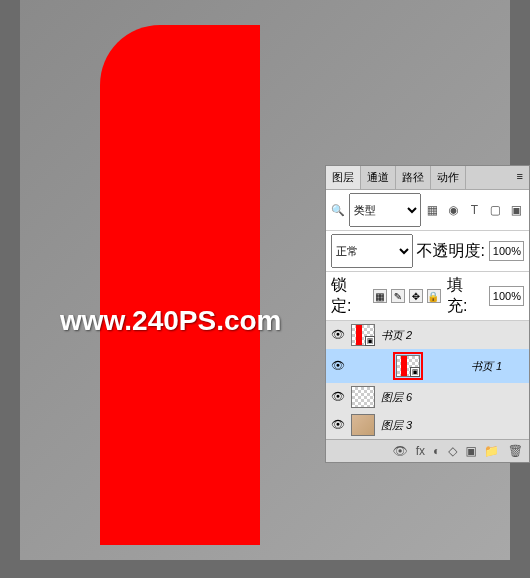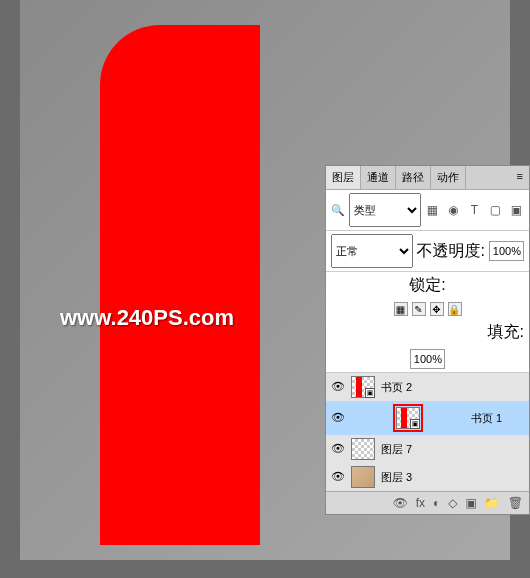--- a/index.html
+++ b/index.html
@@ -1,45 +1,45 @@
 <!DOCTYPE html>
 <html><head>
   <meta charset="utf-8">
   <style>
     * { box-sizing: border-box; margin: 0; padding: 0; font-family: "Microsoft YaHei", sans-serif; }
     body { width: 530px; height: 578px; background: #6b6b6b; overflow: hidden; position: relative; }
     .canvas { position: absolute; left: 20px; top: 0; width: 490px; height: 560px; background: linear-gradient(135deg, #8a8a8a 0%, #a8a8a8 100%); }
     .red-mask { position: absolute; left: 80px; top: 25px; width: 160px; height: 520px; background: #ff0000; border-radius: 60px 0 0 0; }
-    .watermark { position: absolute; left: 60px; top: 305px; color: #fff; font-size: 22px; font-weight: bold; font-family: Arial, sans-serif; text-shadow: 1px 1px 2px rgba(0,0,0,0.5); }
+    .watermark { position: absolute; left: 60px; top: 305px; color: #fff; font-size: 28px; font-weight: bold; font-family: Arial, sans-serif; text-shadow: 1px 1px 2px rgba(0,0,0,0.5); }
     .layers-panel { position: absolute; right: 0; top: 165px; width: 205px; background: #ffffff; border: 1px solid #888; font-size: 11px; }
     .tabs { display: flex; background: #d0d0d0; border-bottom: 1px solid #aaa; }
     .tab { padding: 4px 6px; cursor: pointer; border-right: 1px solid #aaa; font-size: 11px; }
     .tab.active { background: #e4e4e4; }
     .menu-btn { margin-left: auto; padding: 4px 6px; }
     .row { display: flex; align-items: center; padding: 3px 5px; gap: 4px; border-bottom: 1px solid #ccc; }
     .row select { font-size: 11px; height: 34px; flex: 1; }
     .row .icons { display: flex; gap: 6px; }
     .icon-btn { width: 15px; height: 15px; display: flex; align-items: center; justify-content: center; font-size: 12px; color: #555; }
     .label-txt { font-size: 16px; }
     .percent-input { width: 35px; font-size: 11px; height: 20px; border: 1px solid #999; text-align: right; padding-right: 2px; }
-    .lock-row { display: flex; align-items: center; gap: 6px; padding: 3px 5px; border-bottom: 1px solid #ccc; flex-direction: column; }
+    .lock-row { display: flex; align-items: center; gap: 6px; padding: 3px 5px; border-bottom: 1px solid #ccc; }
     .lock-icons { display: flex; gap: 4px; }
     .lock-icons span { width: 14px; height: 14px; border: 1px solid #999; display: flex; align-items: center; justify-content: center; font-size: 10px; background: #f0f0f0; }
     .layer-list { background: #e4e4e4; }
     .layer-row { display: flex; align-items: center; padding: 3px 5px; gap: 6px; min-height: 26px; }
     .layer-row.selected { background: #b3d9ff; gap: 48px; }
     .eye { width: 14px; height: 14px; }
     .eye::before { content: "👁"; font-size: 11px; }
     .thumb { width: 24px; height: 22px; border: 1px solid #777; background: #fff; display: flex; align-items: center; justify-content: center; position: relative; }
     .thumb.checker { background-image: linear-gradient(45deg,#ccc 25%,transparent 25%),linear-gradient(-45deg,#ccc 25%,transparent 25%),linear-gradient(45deg,transparent 75%,#ccc 75%),linear-gradient(-45deg,transparent 75%,#ccc 75%); background-size: 6px 6px; background-position: 0 0, 0 3px, 3px -3px, -3px 0; }
     .thumb.dark { background: #333; }
     .thumb.face { background: linear-gradient(135deg, #d9b896, #c4a074); }
     .red-bar { position: absolute; left: 4px; top: 0; width: 6px; height: 100%; background: #ff0000; }
     .smart-badge { position: absolute; bottom: -1px; right: -1px; width: 10px; height: 10px; background: #fff; border: 1px solid #555; font-size: 7px; text-align: center; }
-    .layer-name { font-size: 11px; }
+    .layer-name { font-size: 11px; font-style: italic; }
     .highlight-box { border: 2px solid #ff0000; padding: 1px; }
     .bottom-bar { display: flex; justify-content: flex-end; gap: 8px; padding: 4px 6px; border-top: 1px solid #aaa; background: #d8d8d8; }
     .bottom-bar span { font-size: 12px; color: #555; }
   </style>
 </head>
 <body>
 
 <div class="canvas">
   <div class="red-mask"></div>
 </div>
@@ -104,21 +104,21 @@
         <div class="thumb checker">
             <div class="red-bar"></div>
             <div class="smart-badge">▣</div>
           </div>
       </span>
       <span class="layer-name">书页 1</span>
     </div>
     <div class="layer-row">
       <span class="eye"></span>
       <div class="thumb checker"></div>
-      <span class="layer-name">图层 7</span>
+      <span class="layer-name">图层 6</span>
     </div>
     <div class="layer-row">
       <span class="eye"></span>
       <div class="thumb face"></div>
       <span class="layer-name">图层 3</span>
     </div>
   </div>
 
   <div class="bottom-bar">
     <span>👁</span>

